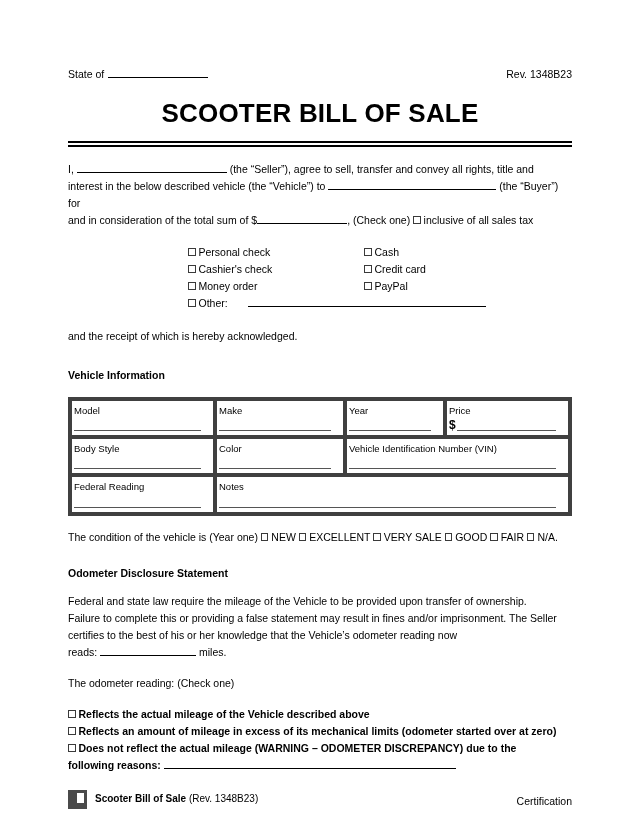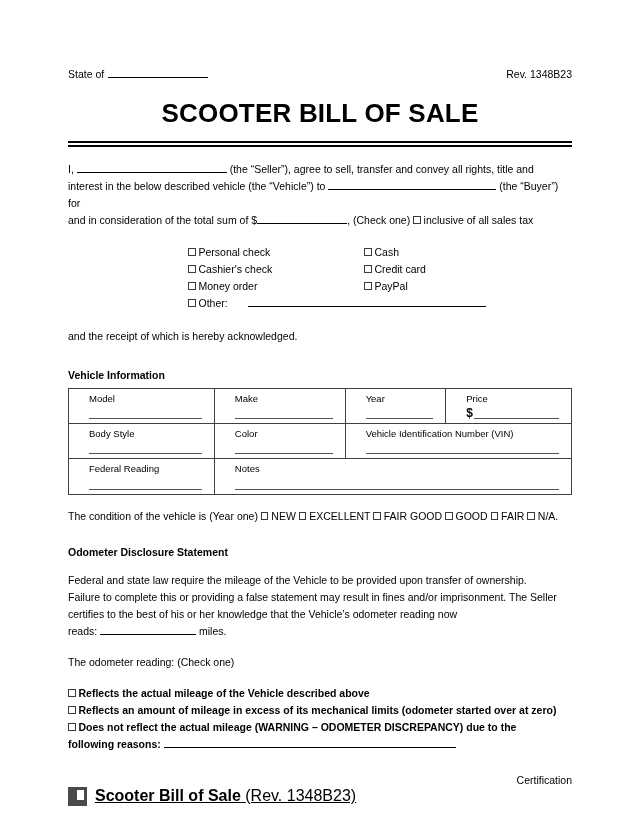--- a/index.html
+++ b/index.html
@@ -102,31 +102,31 @@
     gap: 20px;
     white-space: nowrap;
   }
 
   .ack { margin-top: 16px; }
 
   
   .section-head {
     font-weight: bold;
     margin-top: 22px;
-    margin-bottom: 4px;
+    margin-bottom: 13px;
   }
   table.vehicle {
     border-collapse: collapse;
     width: 100%;
     table-layout: fixed;
   }
   table.vehicle td {
-    border: 1px solid #404040;
+    border: 4px solid #404040;
     vertical-align: top;
-    padding: 4px 6px 4px 20px;
+    padding: 4px 6px 4px 2px;
     height: 26px;
   }
   .cell-label { font-size: 9.5px; line-height: 1.3; }
   .cell-line {
     border-bottom: 1px solid #555;
     height: 11px;
     margin-top: 2px;
     margin-right: 6px;
   }
   .price-wrap { display: flex; align-items: flex-end; gap: 1px; margin-top: 2px; }
@@ -163,21 +163,21 @@
   }
   .logo-mark::after {
     content: "";
     position: absolute;
     right: 3px;
     top: 3px;
     width: 7px;
     height: 10px;
     background: #ffffff;
   }
-  .footer-text { font-size: 16px; text-decoration: underline; }
+  .footer-text { font-size: 10px; }
   .footer-text .b { font-weight: bold; }
 </style>
 </head>
 <body>
 
 <div class="page">
 
   <div class="header-row">
     <div class="state-of">
       <span>State of</span>
@@ -295,21 +295,21 @@
           <div class="cell-line"></div>
         </td>
       </tr>
     </tbody>
   </table>
 
   <div class="condition">
     <span>The condition of the vehicle is (Year one)</span>
     <span class="cb"></span><span class="b">NEW</span>
     <span class="cb"></span><span class="b">EXCELLENT</span>
-    <span class="cb"></span><span class="b">FAIR GOOD</span>
+    <span class="cb"></span><span class="b">VERY SALE</span>
     <span class="cb"></span><span class="b">GOOD</span>
     <span class="cb"></span><span class="b">FAIR</span>
     <span class="cb"></span><span class="b">N/A</span><span>.</span>
   </div>
 
   <div class="odo-head">Odometer Disclosure Statement</div>
   <div class="odo-para">
     <div>Federal and state law require the mileage of the Vehicle to be provided upon transfer of ownership.</div>
     <div>Failure to complete this or providing a false statement may result in fines and/or imprisonment. The Seller</div>
     <div>certifies to the best of his or her knowledge that the Vehicle’s odometer reading now</div>

